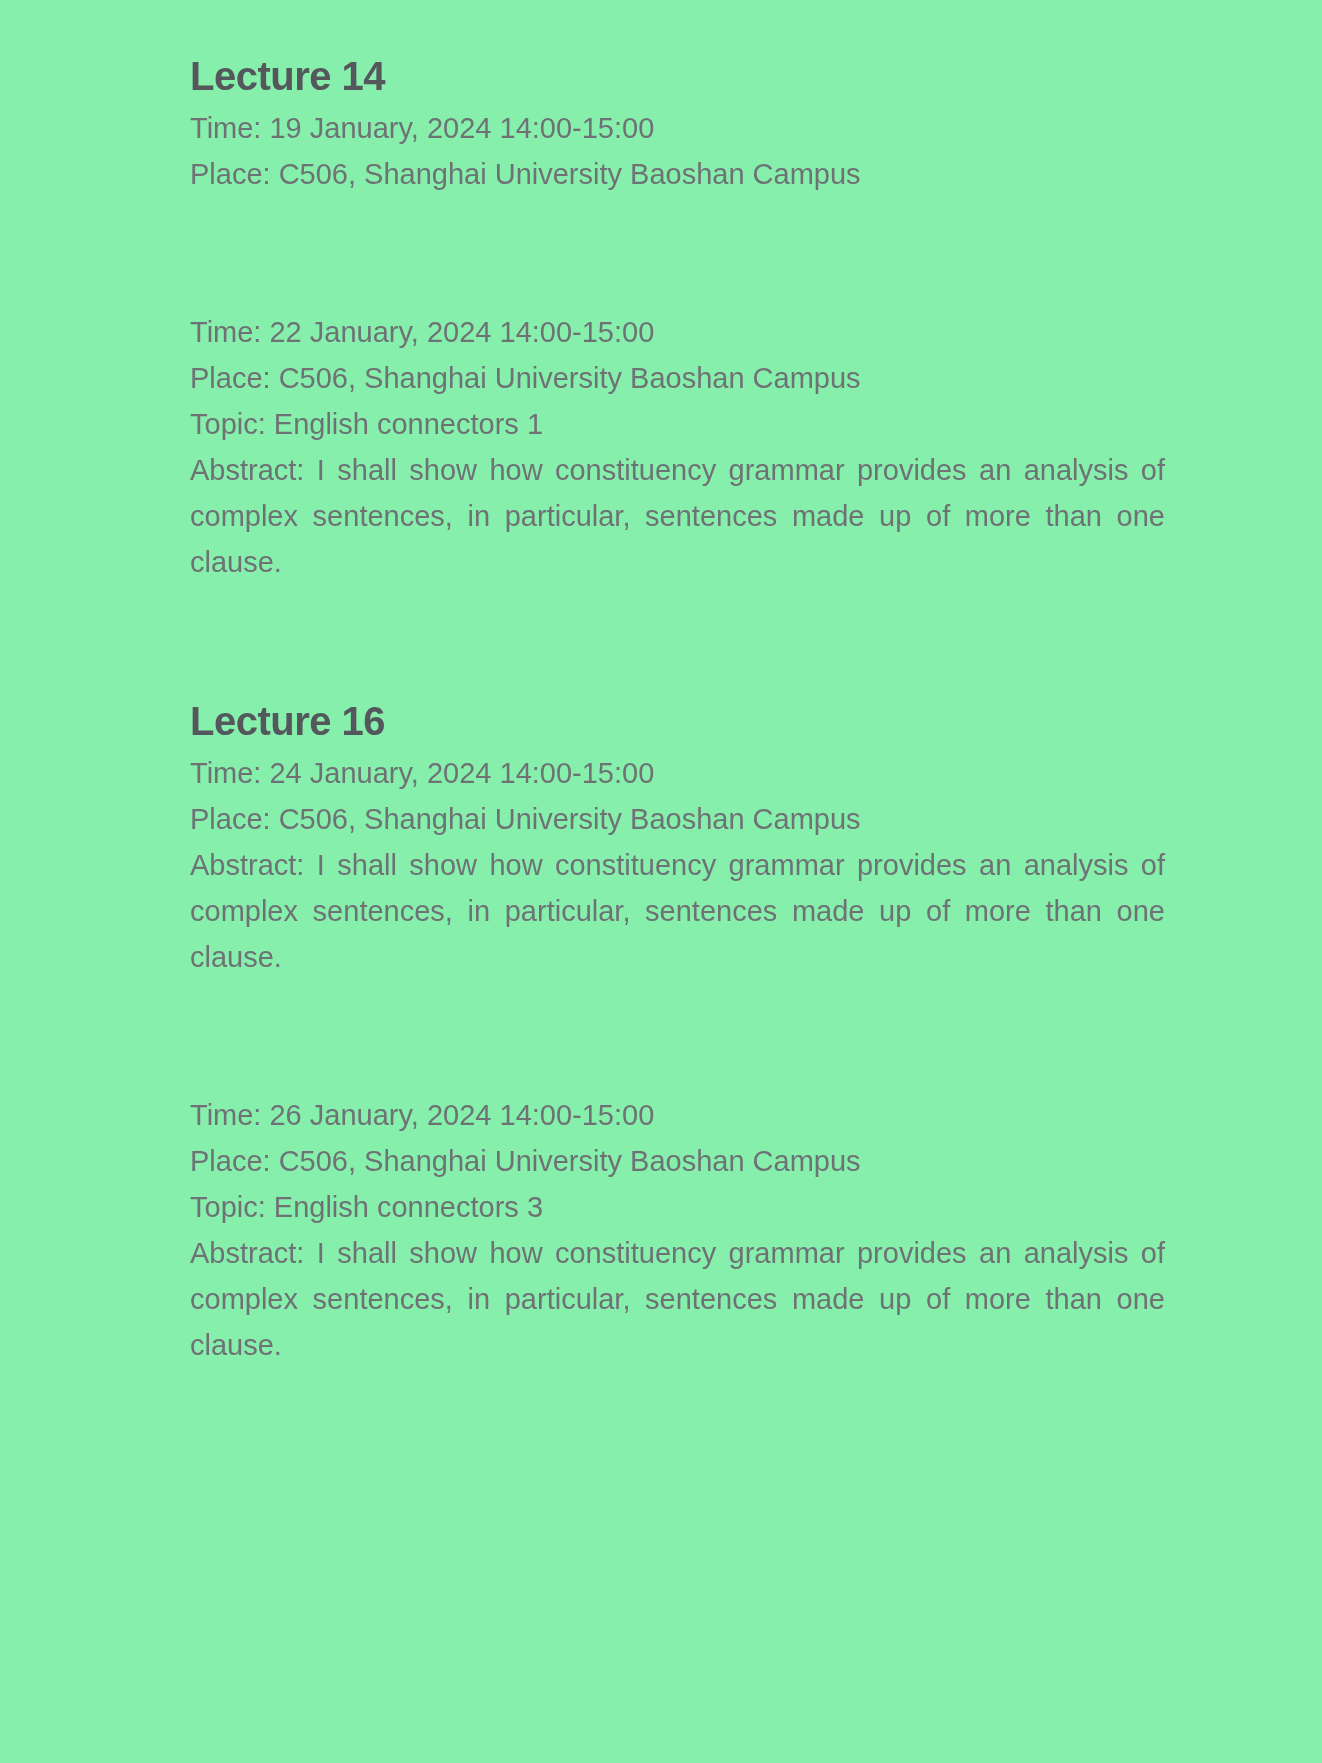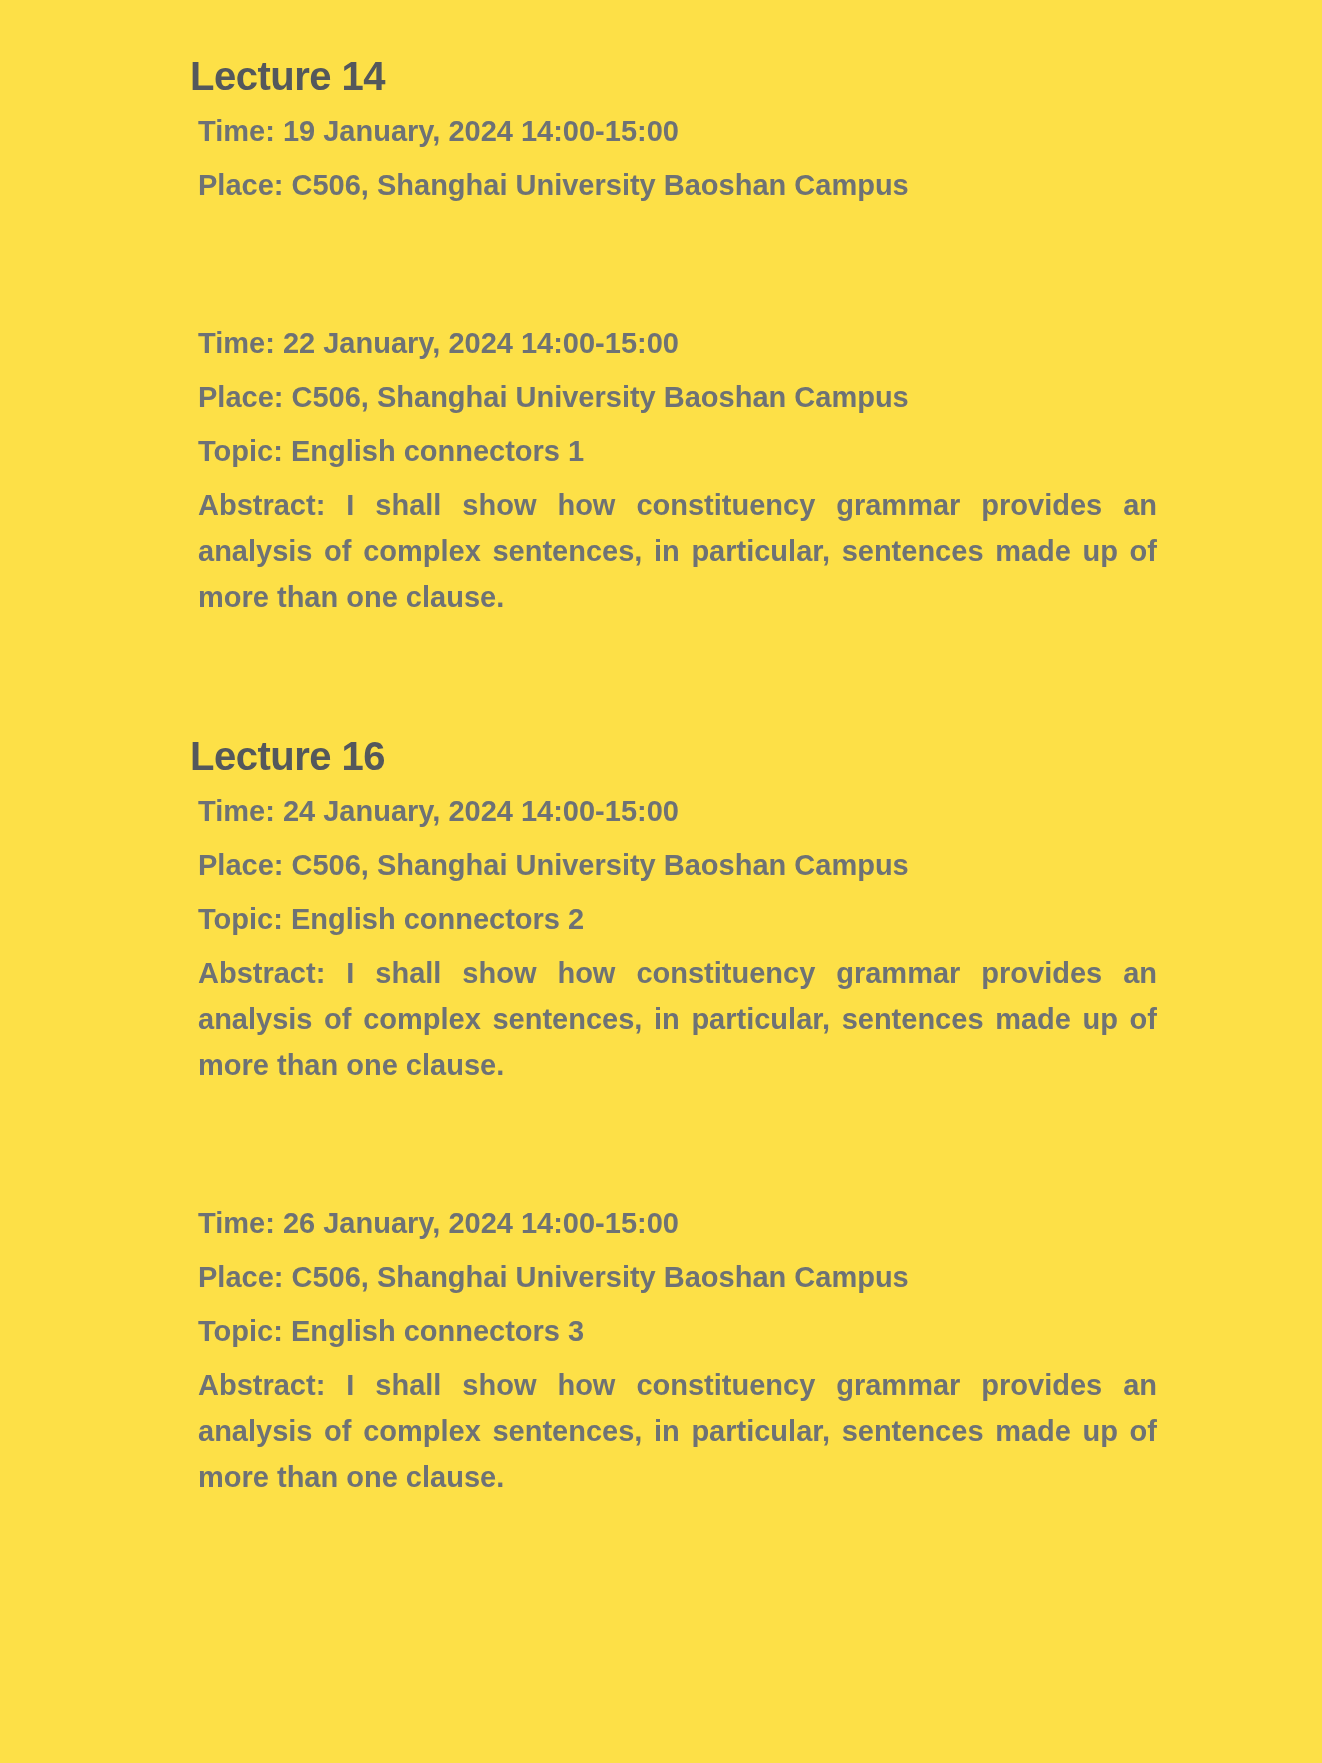--- a/index.html
+++ b/index.html
@@ -11,41 +11,41 @@
     width: 1322px;
     height: 1763px;
     font-family: "Liberation Sans", "DejaVu Sans", sans-serif;
     overflow: hidden;
   }
   .page {
     box-sizing: border-box;
     width: 1322px;
     height: 1763px;
     padding: 52px 157px 0 190px;
-    background: #fde047;
+    background: #86efac;
   }
   .lecture {
     margin: 0 0 112px 0;
   }
   .lecture:last-child {
     margin-bottom: 0;
   }
   .lecture-title {
     margin: 0 0 5px 0;
     font-size: 40px;
     line-height: 48px;
     font-weight: 700;
     letter-spacing: -0.5px;
     color: #54585c;
   }
   .line {
-    margin: 8px;
+    margin: 0;
     font-size: 29px;
     line-height: 46px;
-    font-weight: 700;
+    font-weight: 400;
     color: #6e7275;
   }
   .abstract {
     text-align: justify;
     text-justify: inter-word;
   }
 </style>
 </head>
 <body>
 
@@ -61,21 +61,20 @@
     <p class="line">Time: 22 January, 2024 14:00-15:00</p>
     <p class="line">Place: C506, Shanghai University Baoshan Campus</p>
     <p class="line">Topic: English connectors 1</p>
     <p class="line abstract">Abstract: I shall show how constituency grammar provides an analysis of complex sentences, in particular, sentences made up of more than one clause.</p>
   </section>
 
   <section class="lecture">
     <h2 class="lecture-title">Lecture 16</h2>
     <p class="line">Time: 24 January, 2024 14:00-15:00</p>
     <p class="line">Place: C506, Shanghai University Baoshan Campus</p>
-    <p class="line">Topic: English connectors 2</p>
     <p class="line abstract">Abstract: I shall show how constituency grammar provides an analysis of complex sentences, in particular, sentences made up of more than one clause.</p>
   </section>
 
   <section class="lecture">
     <p class="line">Time: 26 January, 2024 14:00-15:00</p>
     <p class="line">Place: C506, Shanghai University Baoshan Campus</p>
     <p class="line">Topic: English connectors 3</p>
     <p class="line abstract">Abstract: I shall show how constituency grammar provides an analysis of complex sentences, in particular, sentences made up of more than one clause.</p>
   </section>
 

